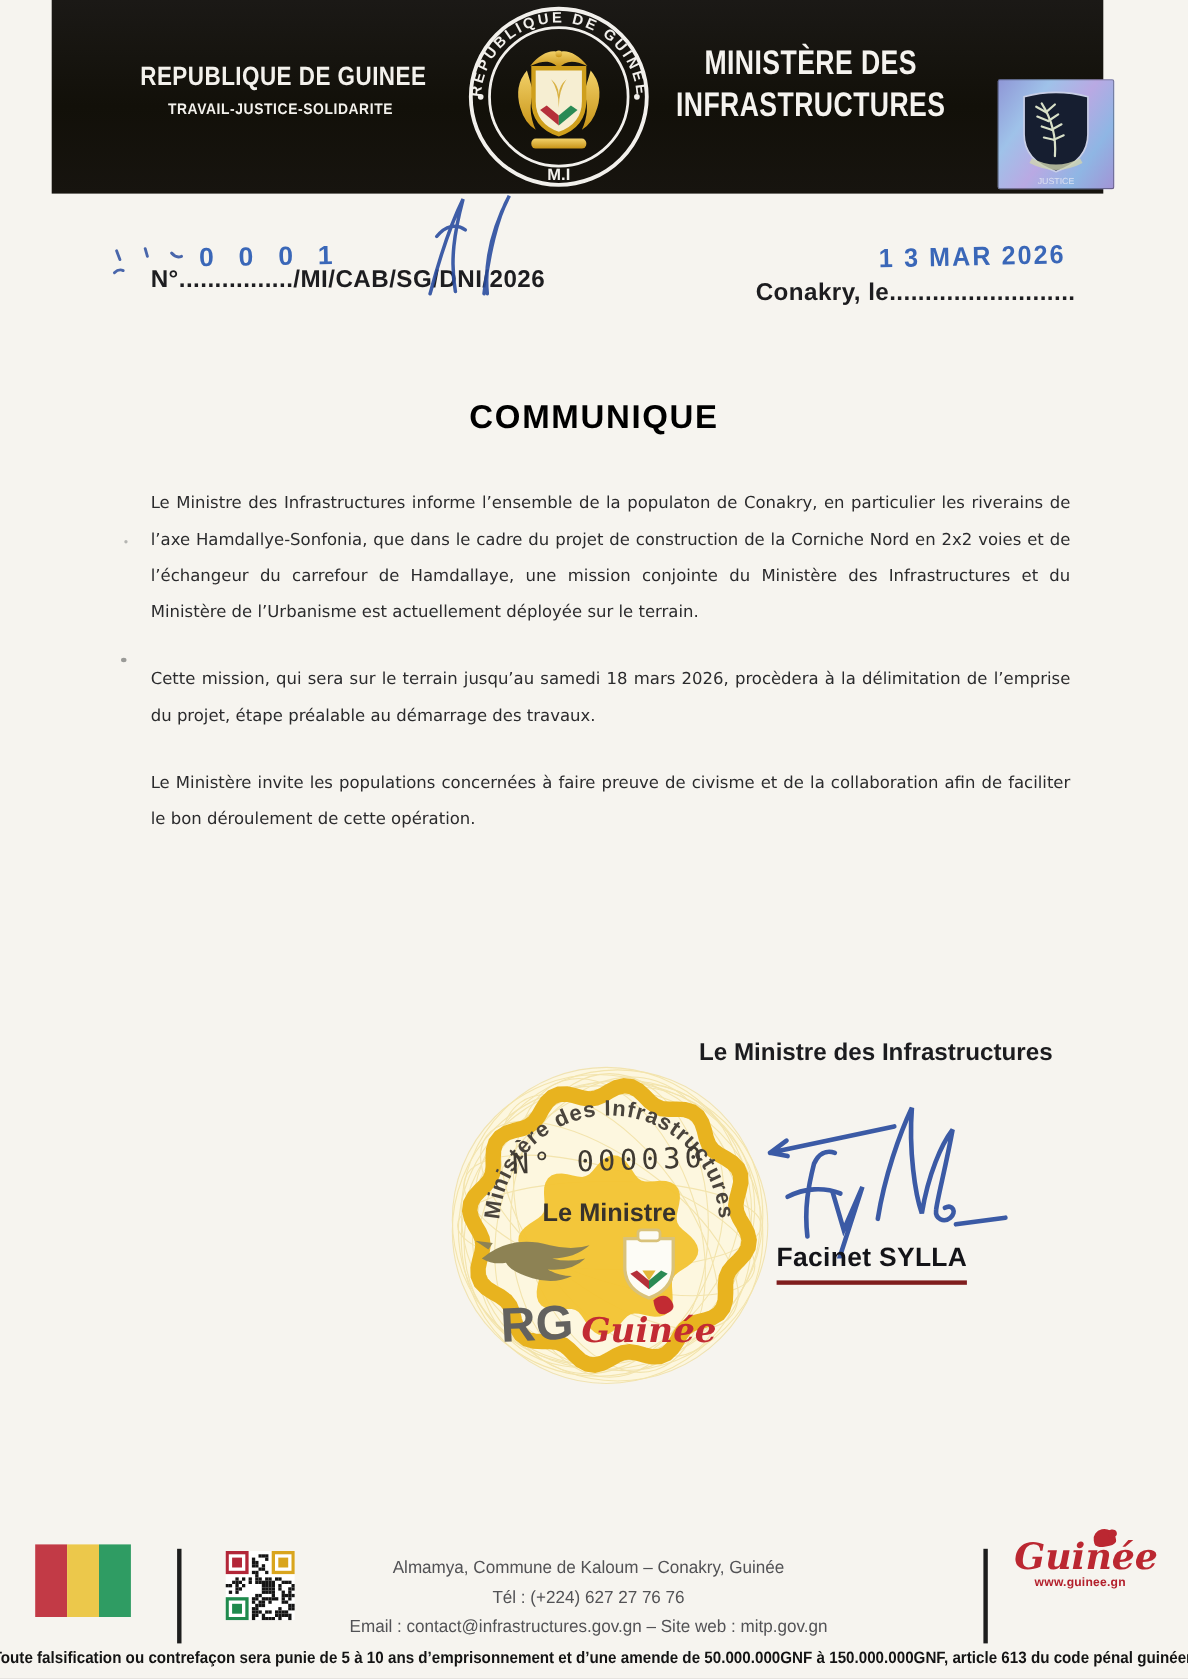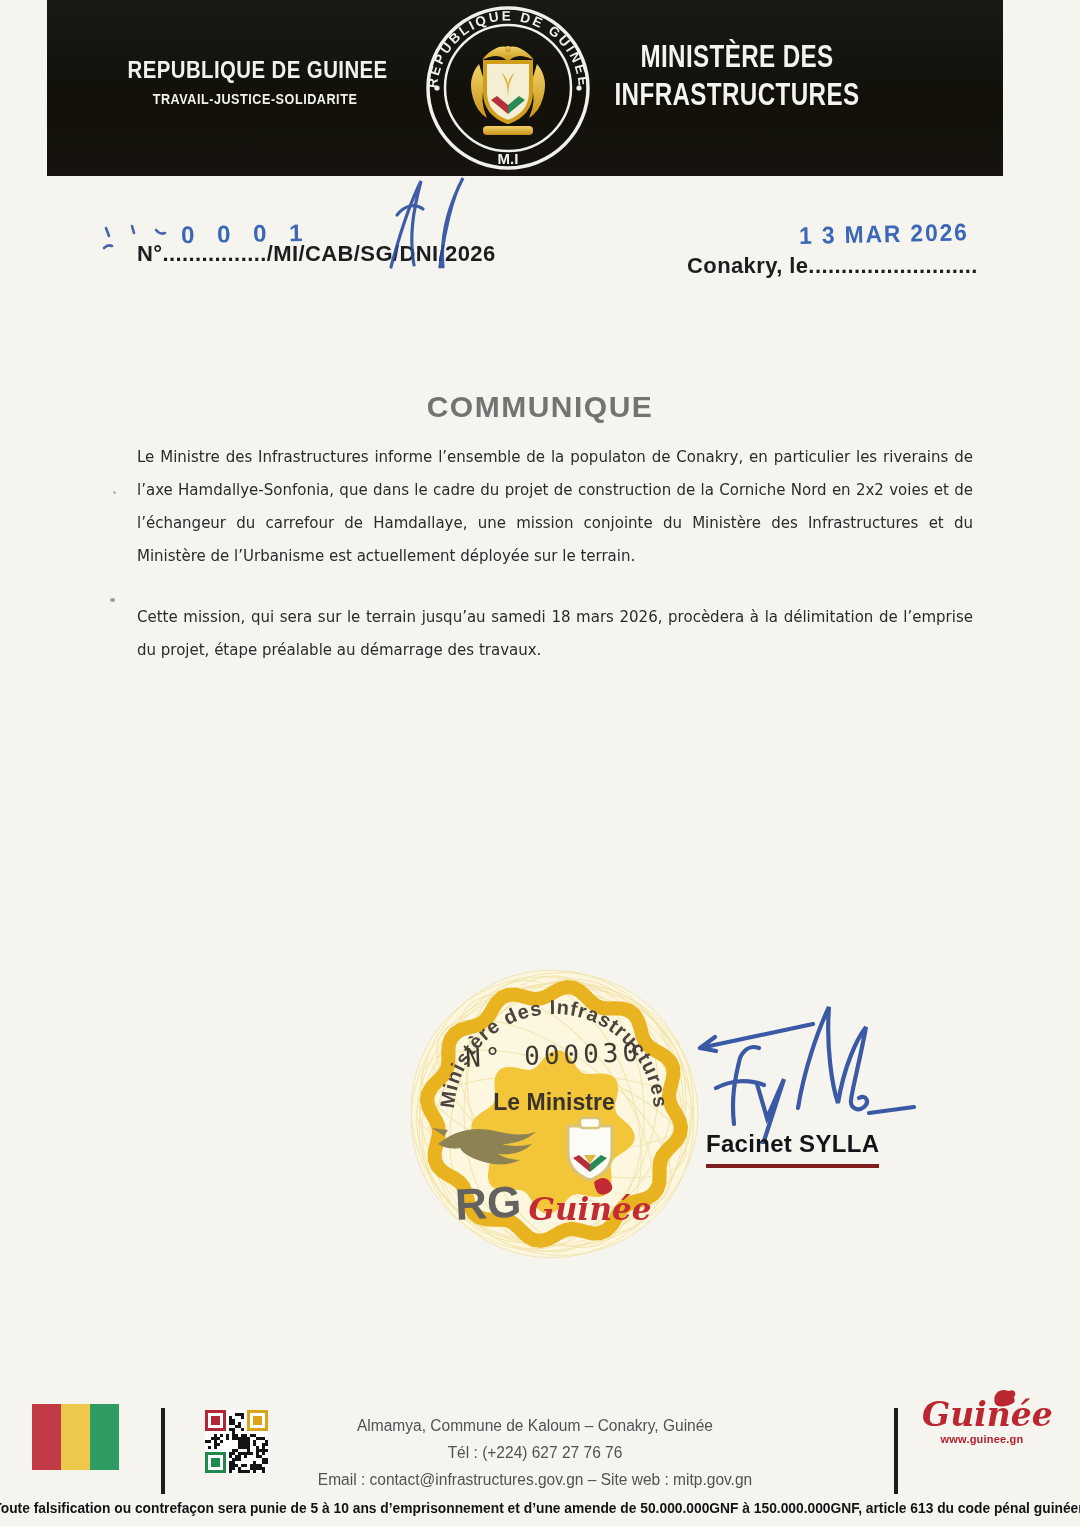--- a/index.html
+++ b/index.html
@@ -23,21 +23,21 @@
   
   .refline{position:absolute;top:241px;font-weight:700;font-size:22px;color:#1d1d20;letter-spacing:.4px;}
   .ref-left{left:137px;}
   .ref-right{left:687px;margin-top:12px;}
   .stamp-blue{position:absolute;color:#3a67b8;font-weight:700;white-space:nowrap;}
   .stamp-0001{left:181px;top:220px;font-size:24px;letter-spacing:8px;transform:rotate(-1deg);}
   .stamp-date{left:799px;top:222px;font-size:24px;letter-spacing:2px;transform:scaleX(.95) rotate(-1.2deg);transform-origin:left;}
   .penmark{position:absolute;}
   
   .title{position:absolute;left:0;top:363px;width:1080px;text-align:center;
-         font-weight:800;font-size:30px;letter-spacing:1.5px;color:#737373;margin-top:27px;}
+         font-weight:800;font-size:30px;letter-spacing:1.5px;color:#000000;}
   .body{position:absolute;left:137px;top:441px;width:836px;
         font-family:"DejaVu Sans","Liberation Sans",sans-serif;color:#2b2b2d;}
   .body p{margin:0 0 28px 0;font-size:15px;line-height:33px;text-align:justify;}
   .tagline{font-weight:700;font-size:21px;}
   
   .role{position:absolute;right:123px;top:944px;font-weight:800;font-size:22px;color:#1c1c1f;}
   .minstamp{position:absolute;left:408px;top:968px;}
   .signsvg{position:absolute;left:683px;top:994px;}
   .signame{position:absolute;left:706px;top:1130px;font-weight:800;font-size:24px;color:#141418;
            border-bottom:4px solid #7f1d1d;padding-bottom:6px;letter-spacing:.3px;}
@@ -100,20 +100,32 @@
         <path d="M88,70 q7,10 7,26 q0,-16 7,-26 q-7,6 -7,14 q0,-8 -7,-14 z" fill="#d9b245"></path>
         <rect x="70" y="124" width="50" height="9" rx="4" fill="url(#goldG)"></rect>
       </g>
     </svg>
 
     <div class="ministry">
       <div>MINISTÈRE DES</div>
       <div>INFRASTRUCTURES</div>
     </div>
 
+    <div class="holo">
+      <svg width="106" height="100" viewBox="0 0 106 100">
+        <path d="M24,16 q29,-8 58,0 v34 q0,24 -29,34 q-29,-10 -29,-34 z" fill="#161e30" stroke="#c9cfe6" stroke-width="1.5"></path>
+        <g stroke="#d8e0c8" stroke-width="2" fill="none" stroke-linecap="round">
+          <path d="M40,22 q14,22 12,48"></path>
+          <path d="M44,30 l-9,-5 M46,38 l-10,-4 M49,46 l-9,-3 M51,55 l-9,-2"></path>
+          <path d="M44,30 l8,-7 M46,38 l9,-6 M49,46 l9,-5 M51,55 l9,-4"></path>
+        </g>
+        <path d="M30,74 q23,12 46,0" fill="none" stroke="#cfd4b0" stroke-width="5" opacity=".8"></path>
+        <text x="53" y="95" text-anchor="middle" font-size="8" fill="#e6e9f5" opacity=".85" font-family="Liberation Sans,sans-serif">JUSTICE</text>
+      </svg>
+    </div>
   </div>
 
   <div class="refline ref-left">N°................/MI/CAB/SG/DNI/2026</div>
   <div class="refline ref-right">Conakry, le..........................</div>
   <div class="stamp-blue stamp-0001">0 0 0 1</div>
   <div class="stamp-blue stamp-date">1 3 MAR 2026</div>
 
   <svg class="penmark" style="left:345px;top:175px" width="130" height="96" viewBox="0 0 130 96">
     <g fill="none" stroke="#2b4d9f" stroke-width="3.2" stroke-linecap="round" opacity=".9">
       <path d="M46,92 C 54,62 66,26 76,6 C 68,36 64,62 69,90"></path>
@@ -128,25 +140,27 @@
         <path d="M34,6 l2,7"></path>
         <path d="M58,10 q4,5 9,3"></path>
     </g>
   </svg>
 
   <div class="title">COMMUNIQUE</div>
 
   <div class="body">
     <p>Le Ministre des Infrastructures informe l’ensemble de la populaton de Conakry, en particulier les riverains de l’axe Hamdallye-Sonfonia, que dans le cadre du projet de construction de la Corniche Nord en 2x2 voies et de l’échangeur du carrefour de Hamdallaye, une mission conjointe du Ministère des Infrastructures et du Ministère de l’Urbanisme est actuellement déployée sur le terrain.</p>
     <p>Cette mission, qui sera sur le terrain jusqu’au samedi 18 mars 2026, procèdera à la délimitation de l’emprise du projet, étape préalable au démarrage des travaux.</p>
+    <p>Le Ministère invite les populations concernées à faire preuve de civisme et de la collaboration afin de faciliter le bon déroulement de cette opération.</p>
   </div>
 
   <div class="speck" style="left:110px;top:598px;width:5px;height:4px;background:#9a9a97"></div>
   <div class="speck" style="left:113px;top:491px;width:3px;height:3px;background:#b5b5b2"></div>
 
+  <div class="role">Le Ministre des Infrastructures</div>
 
   <svg class="minstamp" width="292" height="292" viewBox="0 0 292 292">
     <defs>
         <path id="arcTop" d="M 55.4,188.3 A 100,100 0 1 1 236.6,188.3" fill="none"></path>
       </defs>
     <circle cx="146" cy="146" r="143" fill="#fdf7df"></circle>
     <g id="guilloche" fill="none" stroke="#f0dfa0" stroke-width="1" opacity=".8">
         <circle cx="158.0" cy="146.0" r="132"></circle>
         <circle cx="153.5" cy="155.4" r="132"></circle>
         <circle cx="143.3" cy="157.7" r="132"></circle>

